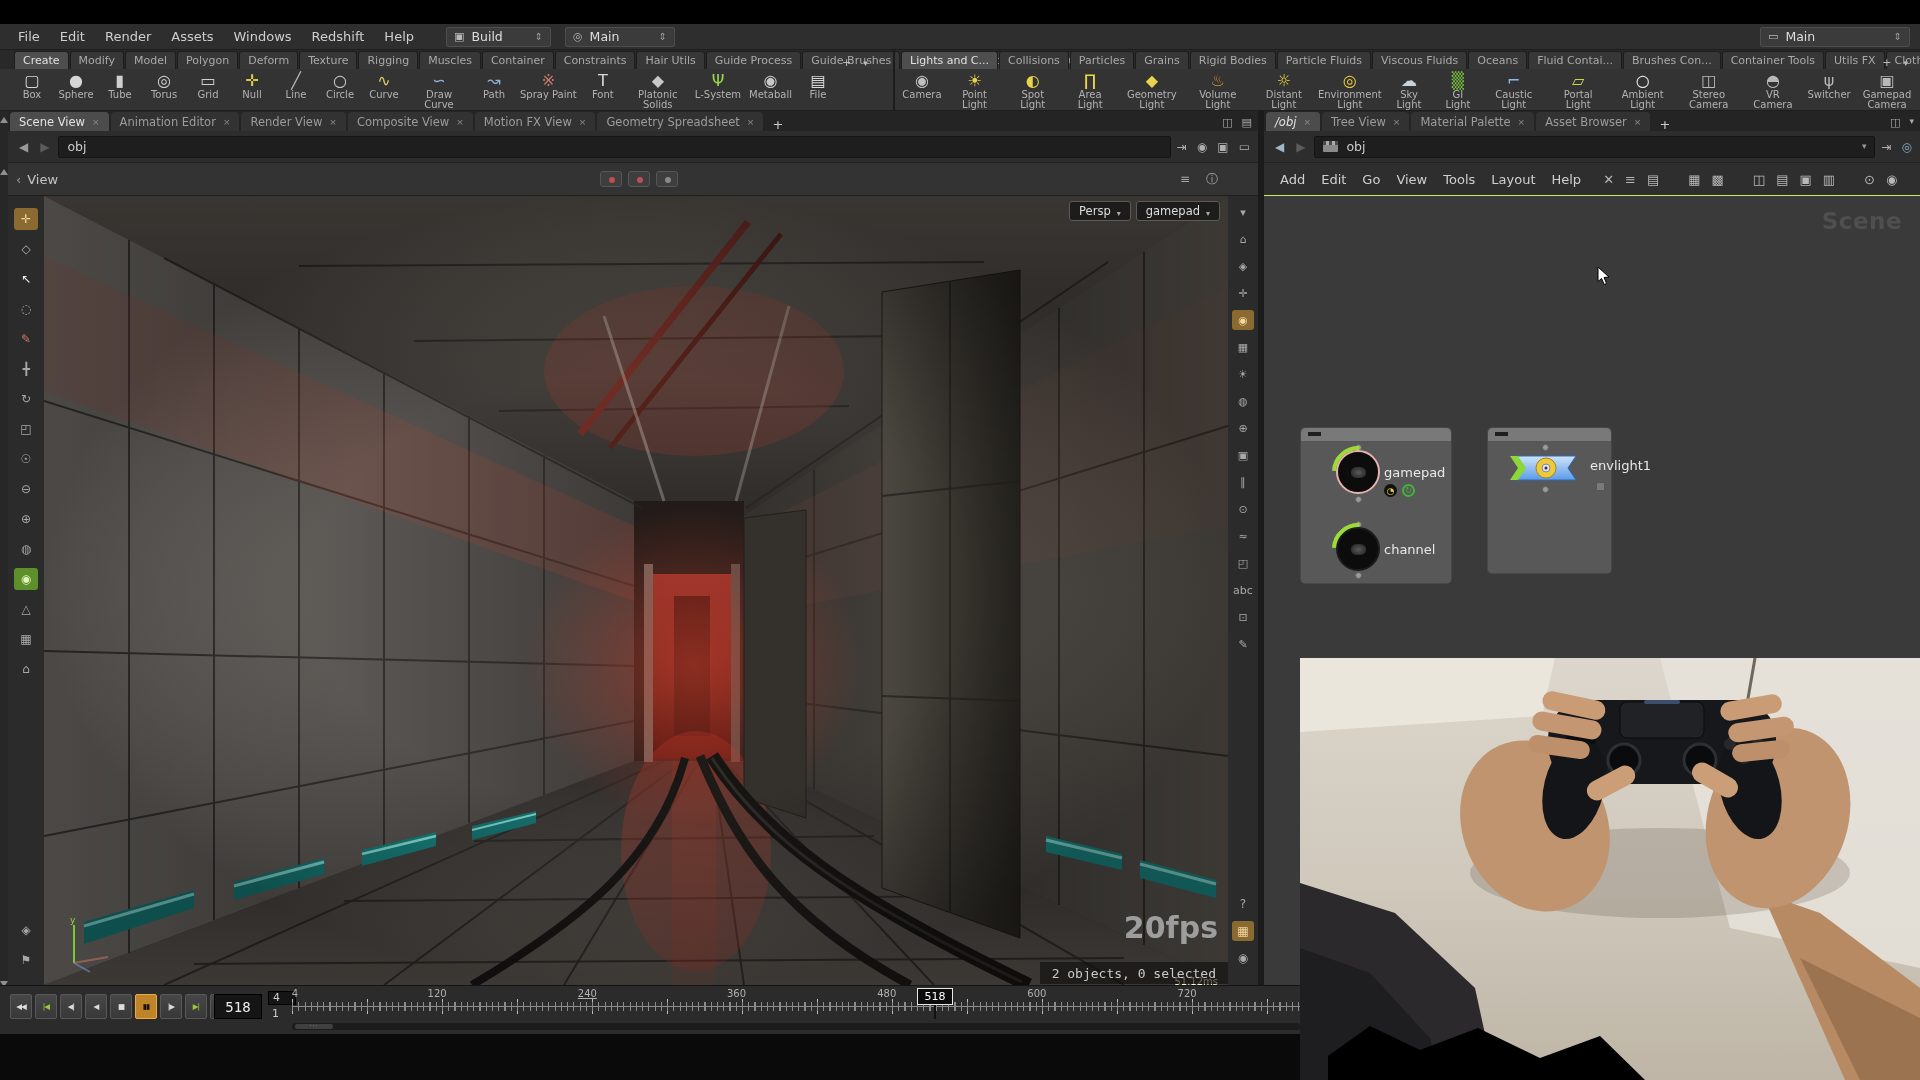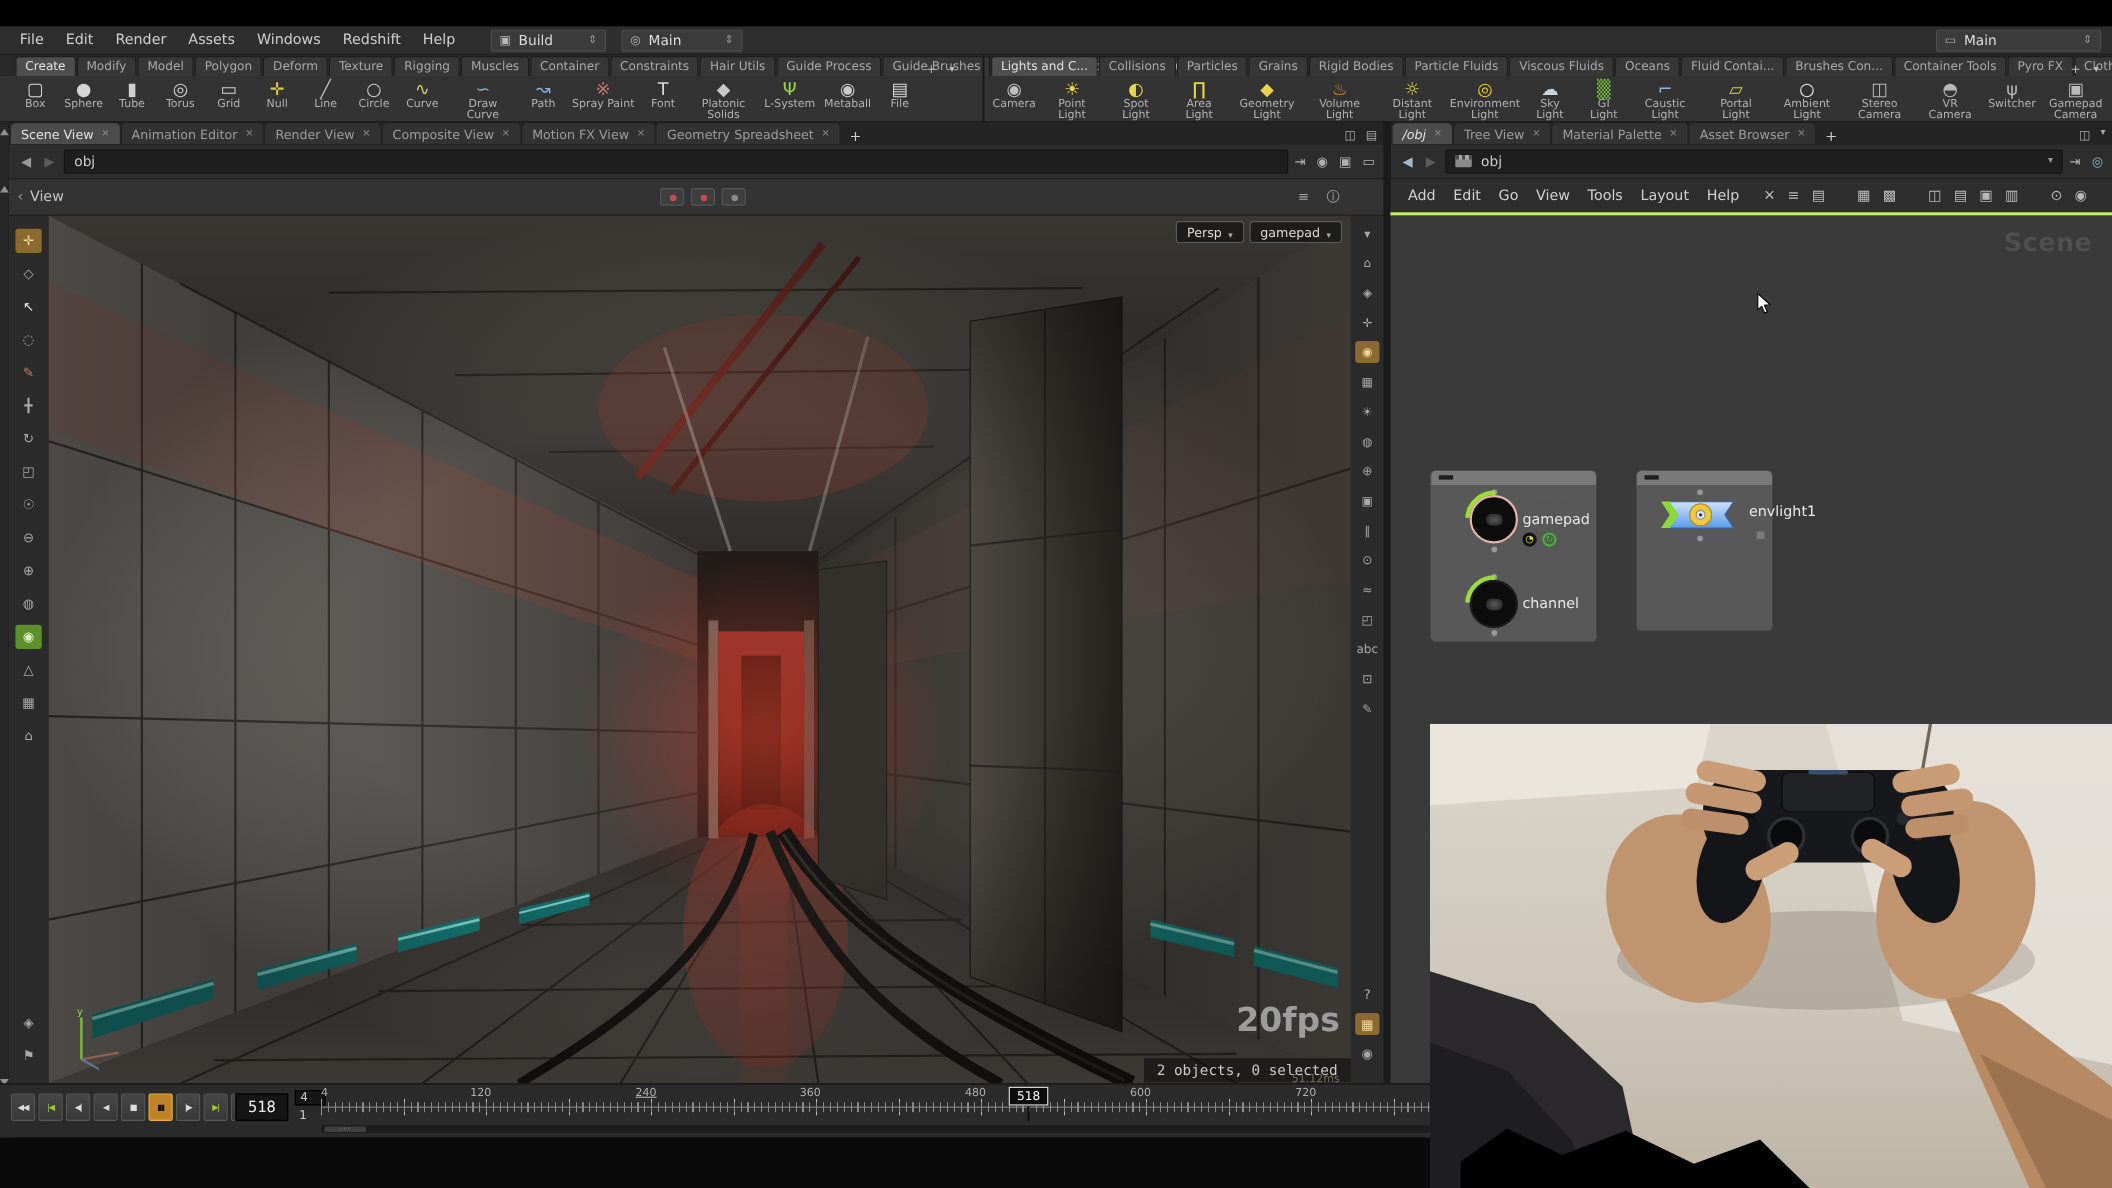--- a/index.html
+++ b/index.html
@@ -95,21 +95,21 @@
   .vdivider{position:absolute;left:1258px;top:111px;width:6px;height:874px;background:#1b1b1b}
   .edgestrip{position:absolute;left:0;top:111px;width:8px;height:923px;background:#272727;
     display:flex;flex-direction:column;align-items:center;gap:46px;padding-top:6px}
   .tri-up{width:0;height:0;border-left:4px solid transparent;border-right:4px solid transparent;
     border-bottom:6px solid #909090}
   .tri-down{width:0;height:0;border-left:4px solid transparent;border-right:4px solid transparent;
     border-top:6px solid #909090;margin-top:760px}
 
   
   .netmenu{position:absolute;left:1264px;top:163px;width:656px;height:33px;background:#2e2e2e;
-    display:flex;align-items:center;padding:0 8px;border-bottom:3px solid #bef264}
+    display:flex;align-items:center;padding:0 8px;border-bottom:1px solid #bef264}
   .netmenu .mi{padding:3px 8px;font-size:13px;color:#cfcfcf}
   .nettools{display:flex;align-items:center;gap:11px;margin-left:14px;font-size:13px;color:#b8b8b8}
   .nettools .nti{flex:none}
   .network{position:absolute;left:1264px;top:196px;width:656px;height:789px;background:#3a3a3a;overflow:hidden}
   .watermark{position:absolute;right:18px;top:12px;font-size:23px;font-weight:600;color:#4f4f4f;letter-spacing:.5px}
   .netbox{position:absolute;background:rgba(158,158,158,.30);border-radius:5px;border:1px solid rgba(40,40,40,.35)}
   .netbox .bar{height:13px;background:rgba(185,185,185,.34);border-radius:5px 5px 0 0;position:relative}
   .netbox .min{position:absolute;left:7px;top:4px;width:13px;height:4px;background:#1f1f1f}
   .nodec{position:absolute;width:44px;height:44px;border-radius:50%;background:#0c0c0c;
     border:2px solid #e6b2ae;display:flex;align-items:center;justify-content:center}
@@ -226,21 +226,21 @@
         <div class="stab">Collisions</div>
         <div class="stab">Particles</div>
         <div class="stab">Grains</div>
         <div class="stab">Rigid Bodies</div>
         <div class="stab">Particle Fluids</div>
         <div class="stab">Viscous Fluids</div>
         <div class="stab">Oceans</div>
         <div class="stab">Fluid Contai...</div>
         <div class="stab">Brushes Con...</div>
         <div class="stab">Container Tools</div>
-        <div class="stab">Pyro FX</div>
+        <div class="stab">Utils FX</div>
         <div class="stab">Cloth</div>
       </div>
     <div class="stabs" style="right:6px">
       <span class="shelf-minibtn gi">+</span>
       <span class="shelf-minibtn gi" style="font-size:9px">▾</span>
     </div>
   </div>
 
   <div class="shelftools">
     <div class="toolgroup" style="left:10px;width:880px">

